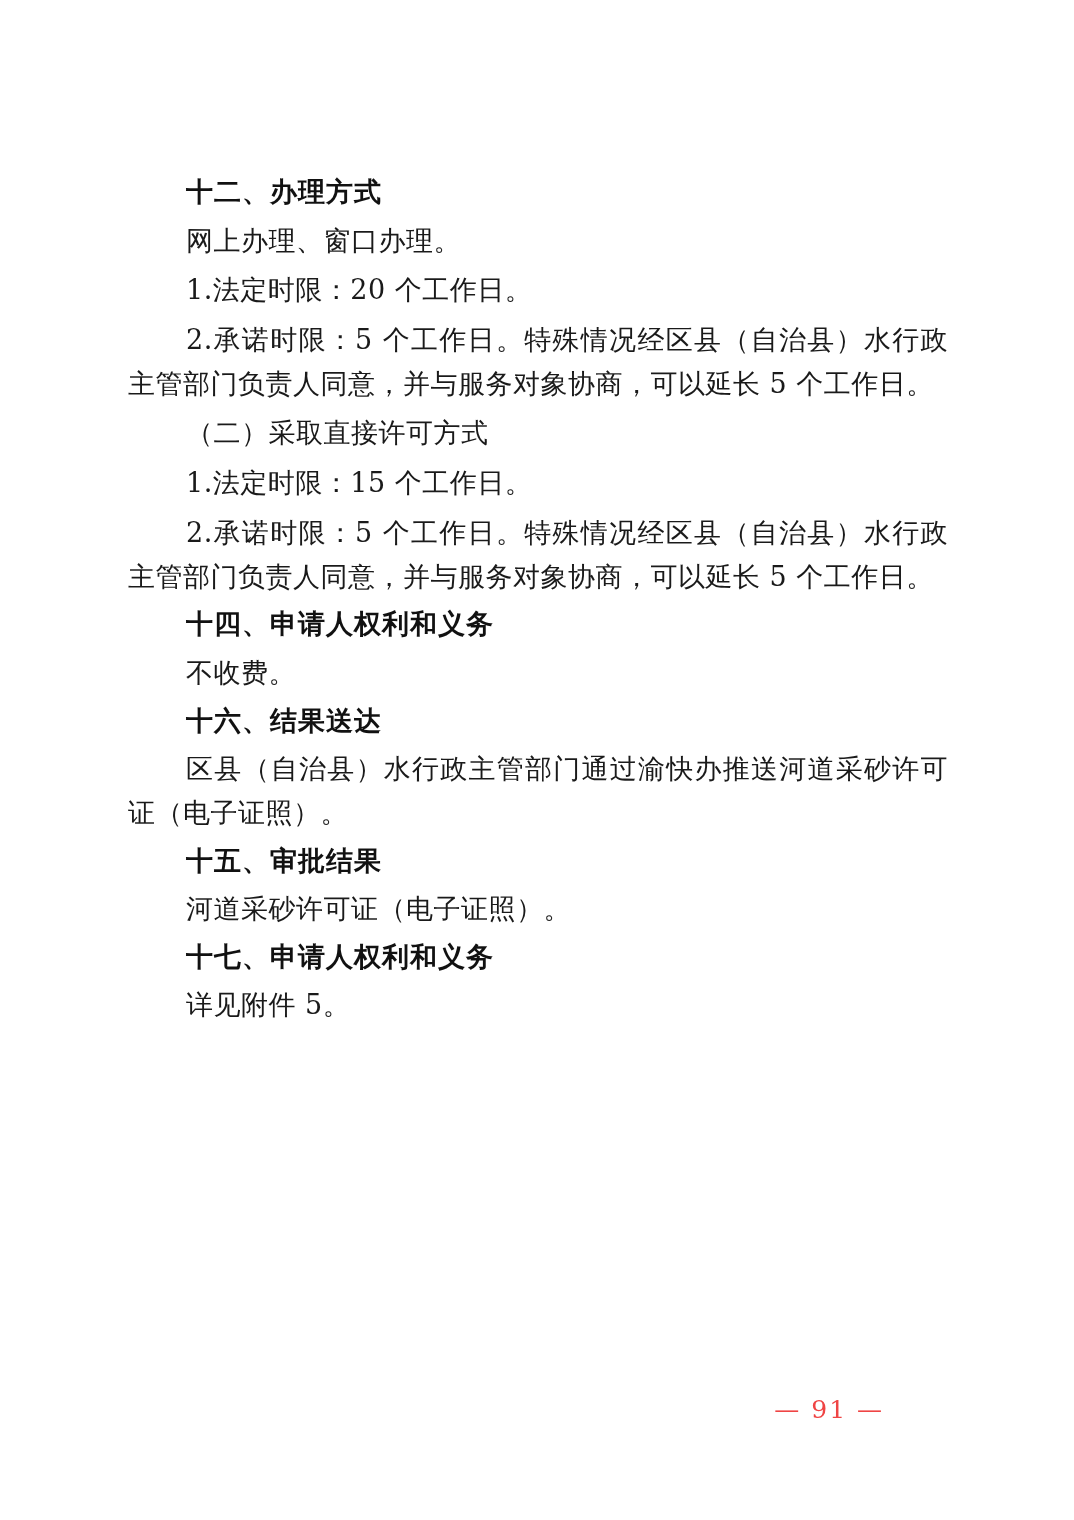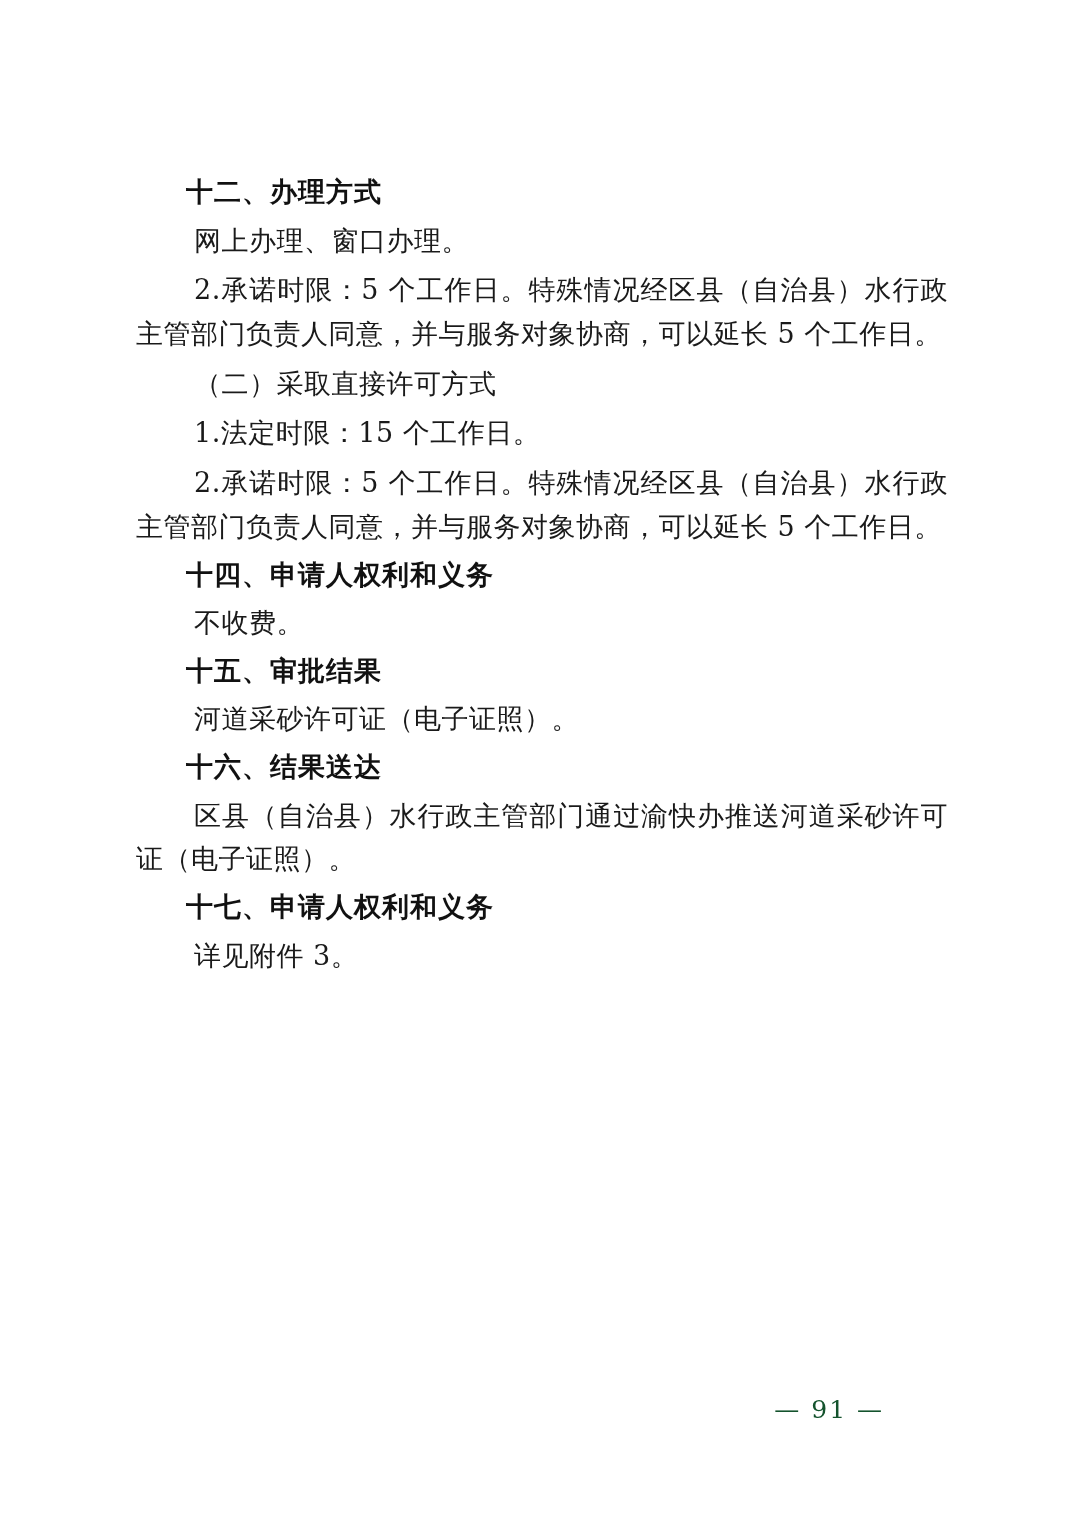--- a/index.html
+++ b/index.html
@@ -30,77 +30,78 @@
     line-height: 1.5;
     letter-spacing: 1px;
     margin: 0 0 6px 0;
     padding-left: 58px;
     color: #111111;
   }
   .para {
     font-size: 27px;
     line-height: 1.62;
     letter-spacing: 0.5px;
-    margin: 0 0 6px 8px;
+    margin: 0 0 6px 0;
     text-align: justify;
     text-justify: inter-ideograph;
     color: #1a1a1a;
   }
   .para.indent {
     text-indent: 58px;
   }
   .footer {
     position: absolute;
     left: 0;
     right: 0;
     bottom: 96px;
     text-align: right;
     padding-right: 128px;
     font-size: 25px;
     font-family: "DejaVu Serif", "Liberation Serif", serif;
-    color: #14532d;
+    color: #ef4444;
     letter-spacing: 2px;
   }
 </style>
 </head>
 <body>
 
 <div class="page">
   <div class="content">
 
     <div>
       <p class="heading">十二、办理方式</p>
       <p class="para indent">网上办理、窗口办理。</p>
     </div>
 
     <div>
+      <p class="para indent">1.法定时限：20 个工作日。</p>
       <p class="para indent">2.承诺时限：5 个工作日。特殊情况经区县（自治县）水行政主管部门负责人同意，并与服务对象协商，可以延长 5 个工作日。</p>
       <p class="para indent">（二）采取直接许可方式</p>
       <p class="para indent">1.法定时限：15 个工作日。</p>
       <p class="para indent">2.承诺时限：5 个工作日。特殊情况经区县（自治县）水行政主管部门负责人同意，并与服务对象协商，可以延长 5 个工作日。</p>
     </div>
 
     <div>
       <p class="heading">十四、申请人权利和义务</p>
       <p class="para indent">不收费。</p>
     </div>
 
     <div>
+      <p class="heading">十六、结果送达</p>
+      <p class="para indent">区县（自治县）水行政主管部门通过渝快办推送河道采砂许可证（电子证照）。</p>
+    </div>
+
+    <div>
       <p class="heading">十五、审批结果</p>
       <p class="para indent">河道采砂许可证（电子证照）。</p>
     </div>
 
     <div>
-      <p class="heading">十六、结果送达</p>
-      <p class="para indent">区县（自治县）水行政主管部门通过渝快办推送河道采砂许可证（电子证照）。</p>
-    </div>
-
-    <div>
       <p class="heading">十七、申请人权利和义务</p>
-      <p class="para indent">详见附件 3。</p>
+      <p class="para indent">详见附件 5。</p>
     </div>
 
     <div>
     </div>
 
   </div>
 
   <div class="footer">— 91 —</div>
 </div>
 

